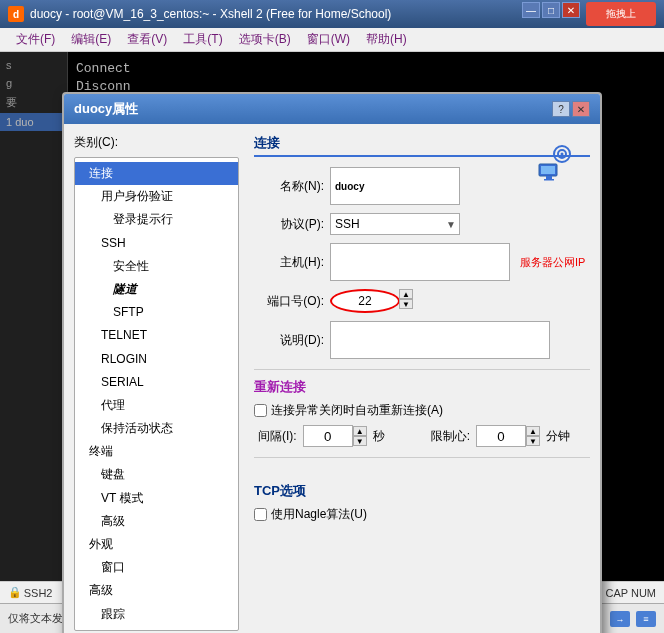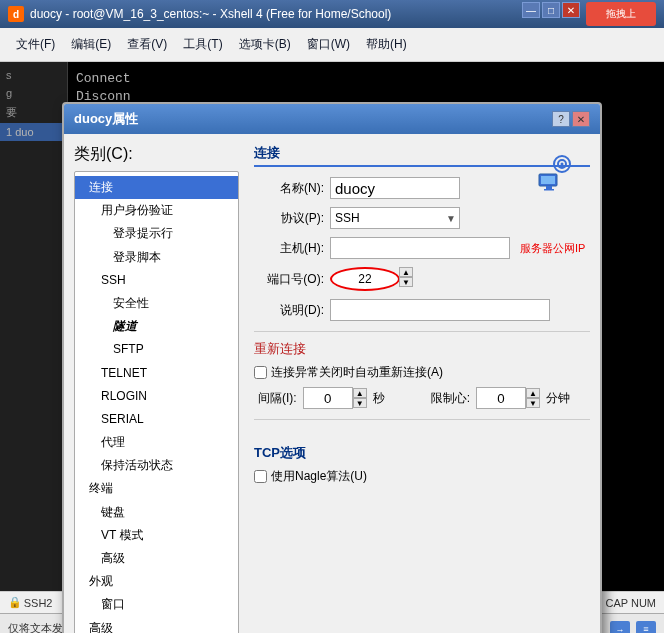--- a/index.html
+++ b/index.html
@@ -67,27 +67,27 @@
       font-size: 10px;
       display: flex;
       align-items: center;
       justify-content: center;
       margin-left: 4px;
     }
 
     
     .menu-bar {
       background: #f0f0f0;
-      height: 34px;
+      height: 24px;
       display: flex;
       align-items: center;
       padding: 0 8px;
       border-bottom: 1px solid #ccc;
       font-size: 12px;
-      color: #0f172a;
+      color: #701a75;
     }
     .menu-item {
       padding: 2px 8px;
       cursor: pointer;
     }
 
     
     .main-area {
       display: flex;
       height: calc(633px - 52px - 30px - 22px);
@@ -252,21 +252,21 @@
       background: #3a6fd4;
       color: white;
     }
     .tree-item.bold { font-weight: bold; }
     .tree-indent1 { padding-left: 14px; }
     .tree-indent2 { padding-left: 26px; }
     .tree-indent3 { padding-left: 38px; }
 
     
     .category-label {
-      font-size: 16px;
+      font-size: 12px;
       color: #000;
       margin-bottom: 6px;
       display: flex;
       align-items: center;
       gap: 4px;
     }
 
     
     .right-panel {
       flex: 1;
@@ -291,24 +291,25 @@
     }
     .form-label {
       width: 70px;
       text-align: right;
       font-size: 12px;
       color: #000;
       flex-shrink: 0;
     }
     .form-input {
       border: 1px solid #aaa;
-      padding: 2px 4px;
-      font-size: 15px;
+      padding: 18px 4px;
+      font-size: 10px;
       height: 22px;
       background: white;
+      font-weight: bold;
     }
     .form-input.name-input { width: 130px; }
     .form-select {
       border: 1px solid #aaa;
       padding: 2px 4px;
       font-size: 12px;
       height: 22px;
       background: white;
       width: 130px;
     }
@@ -368,22 +369,22 @@
     }
 
     
     .reconnect-section {
       margin-top: 10px;
       padding-top: 8px;
       border-top: 1px solid #ccc;
     }
     .reconnect-label {
       font-size: 13px;
-      font-weight: normal;
-      color: #b91c1c;
+      font-weight: bold;
+      color: #a21caf;
       margin-bottom: 6px;
     }
     .checkbox-row {
       display: flex;
       align-items: center;
       gap: 4px;
       margin-bottom: 6px;
       font-size: 12px;
     }
     .interval-row {
@@ -449,21 +450,21 @@
       pointer-events: none;
       font-size: 10px;
       color: #555;
     }
   </style>
 </head>
 <body>
 
 <div class="title-bar">
   <div class="title-bar-icon">d</div>
-  <span class="title-bar-text">duocy - root@VM_16_3_centos:~ - Xshell 4 (Free for Home/School)</span>
+  <span class="title-bar-text">duocy - root@VM_16_3_centos:~ - Xshell 2 (Free for Home/School)</span>
   <div class="title-bar-buttons">
     <div class="title-btn">—</div>
     <div class="title-btn">□</div>
     <div class="title-btn close">✕</div>
     <div class="title-btn-baidu">拖拽上</div>
   </div>
 </div>
 
 <div class="menu-bar">
   <span class="menu-item">文件(F)</span>
@@ -513,21 +514,20 @@
 
         <div style="width:170px; flex-shrink:0;">
           <div class="category-label">
             <span>类别(C):</span>
           </div>
           <div class="tree-panel">
 
             <div class="tree-item tree-indent1 selected">连接</div>
             <div class="tree-item tree-indent2">用户身份验证</div>
             <div class="tree-item tree-indent3">登录提示行</div>
-            <div class="tree-item tree-indent3">登录脚本</div>
             <div class="tree-item tree-indent2">SSH</div>
             <div class="tree-item tree-indent3">安全性</div>
             <div class="tree-item tree-indent3 bold" style="font-weight:bold;font-style:italic;">隧道</div>
             <div class="tree-item tree-indent3">SFTP</div>
             <div class="tree-item tree-indent2">TELNET</div>
             <div class="tree-item tree-indent2">RLOGIN</div>
             <div class="tree-item tree-indent2">SERIAL</div>
             <div class="tree-item tree-indent2">代理</div>
             <div class="tree-item tree-indent2">保持活动状态</div>
             <div class="tree-item tree-indent1">终端</div>

